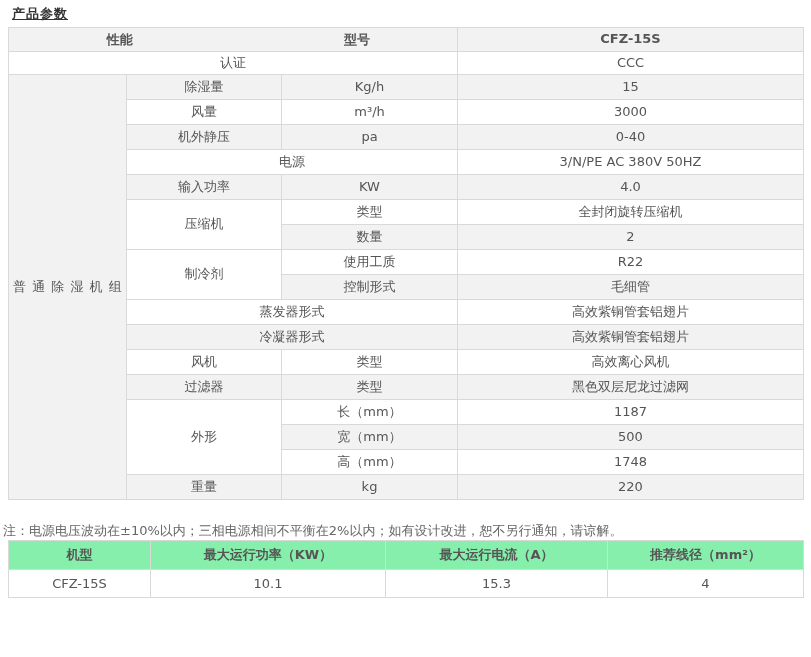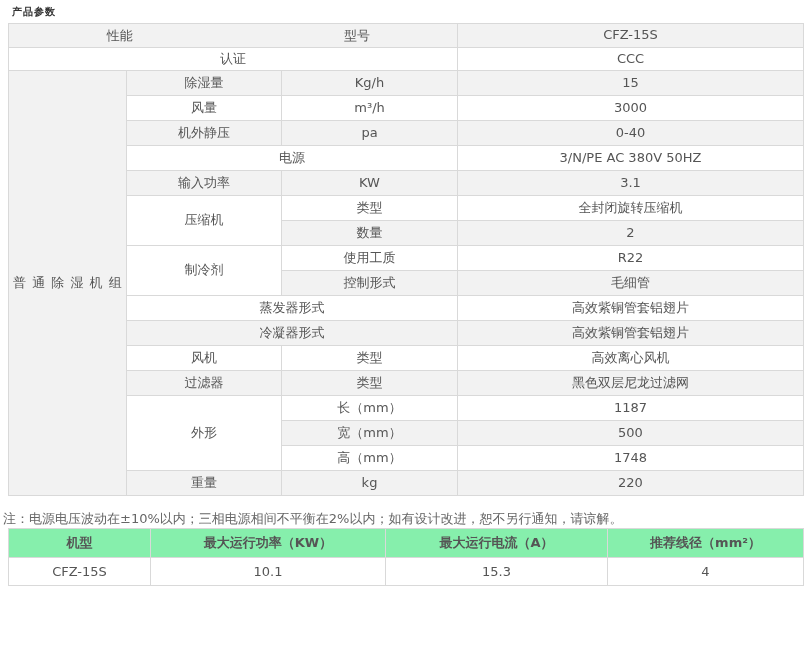--- a/index.html
+++ b/index.html
@@ -5,60 +5,60 @@
   * { box-sizing: border-box; }
   html, body {
     margin: 0; padding: 0;
     width: 811px; height: 657px;
     background: #fff;
     font-family: "DejaVu Sans", "Liberation Sans", sans-serif;
   }
   .page { width: 811px; height: 657px; overflow: hidden; }
 
   .sec-heading {
-    font-size: 10px; font-weight: bold; color: #333;
-    margin: 5px 0 4px 12px; letter-spacing: 1px;
+    font-size: 13px; font-weight: bold; color: #333;
+    margin: 5px 0 4px 12px; letter-spacing: 1px; text-decoration: underline;
   }
   .sec-heading.second { margin: 53px 0 6px 3px; }
 
   table.spec {
     border-collapse: collapse; table-layout: fixed;
     width: 795px; margin-left: 8px;
     font-size: 13px; color: #555;
   }
   table.spec td {
     border: 1px solid #d9d9d9;
     text-align: center; vertical-align: middle;
     padding: 2px 4px; height: 25px; line-height: 1.25;
     background: #fff;
     overflow: hidden; white-space: nowrap;
   }
   tr.g td { background: #f2f2f2; }
   td.w-cell { background: #fff !important; }
 
-  tr.hdr td { height: 24px; font-weight: normal; }
+  tr.hdr td { height: 24px; font-weight: bold; }
   tr.cert td { height: 23px; }
 
   td.hdr-split { position: relative; }
   td.hdr-split .pos-a {
     position: absolute; left: 24.7%; top: 50%; transform: translate(-50%, -50%);
   }
   td.hdr-split .pos-b {
     position: absolute; left: 77.7%; top: 50%; transform: translate(-50%, -50%);
   }
 
   td.vcell {
     white-space: pre-line; line-height: 22.2px;
     font-size: 13px; letter-spacing: 1px;
     padding: 0; vertical-align: middle;
   }
 
   .note {
     font-size: 13px; color: #666;
-    margin: 15px 0 0 3px; line-height: 1.3;
+    margin: 23px 0 0 3px; line-height: 1.3;
   }
 
   table.elec {
     border-collapse: collapse; table-layout: fixed;
     width: 795px; margin-left: 8px;
     font-size: 13px; color: #555;
   }
   table.elec td {
     border: 1px solid #d9d9d9;
     text-align: center; vertical-align: middle;
@@ -117,21 +117,21 @@
         <td>pa</td>
         <td>0-40</td>
       </tr>
       <tr>
         <td colspan="2">电源</td>
         <td>3/N/PE AC 380V 50HZ</td>
       </tr>
       <tr class="g">
         <td>输入功率</td>
         <td>KW</td>
-        <td>3.1</td>
+        <td>4.0</td>
       </tr>
       <tr>
         <td rowspan="2" class="w-cell">压缩机</td>
         <td>类型</td>
         <td>全封闭旋转压缩机</td>
       </tr>
       <tr class="g">
         <td>数量</td>
         <td>2</td>
       </tr>

